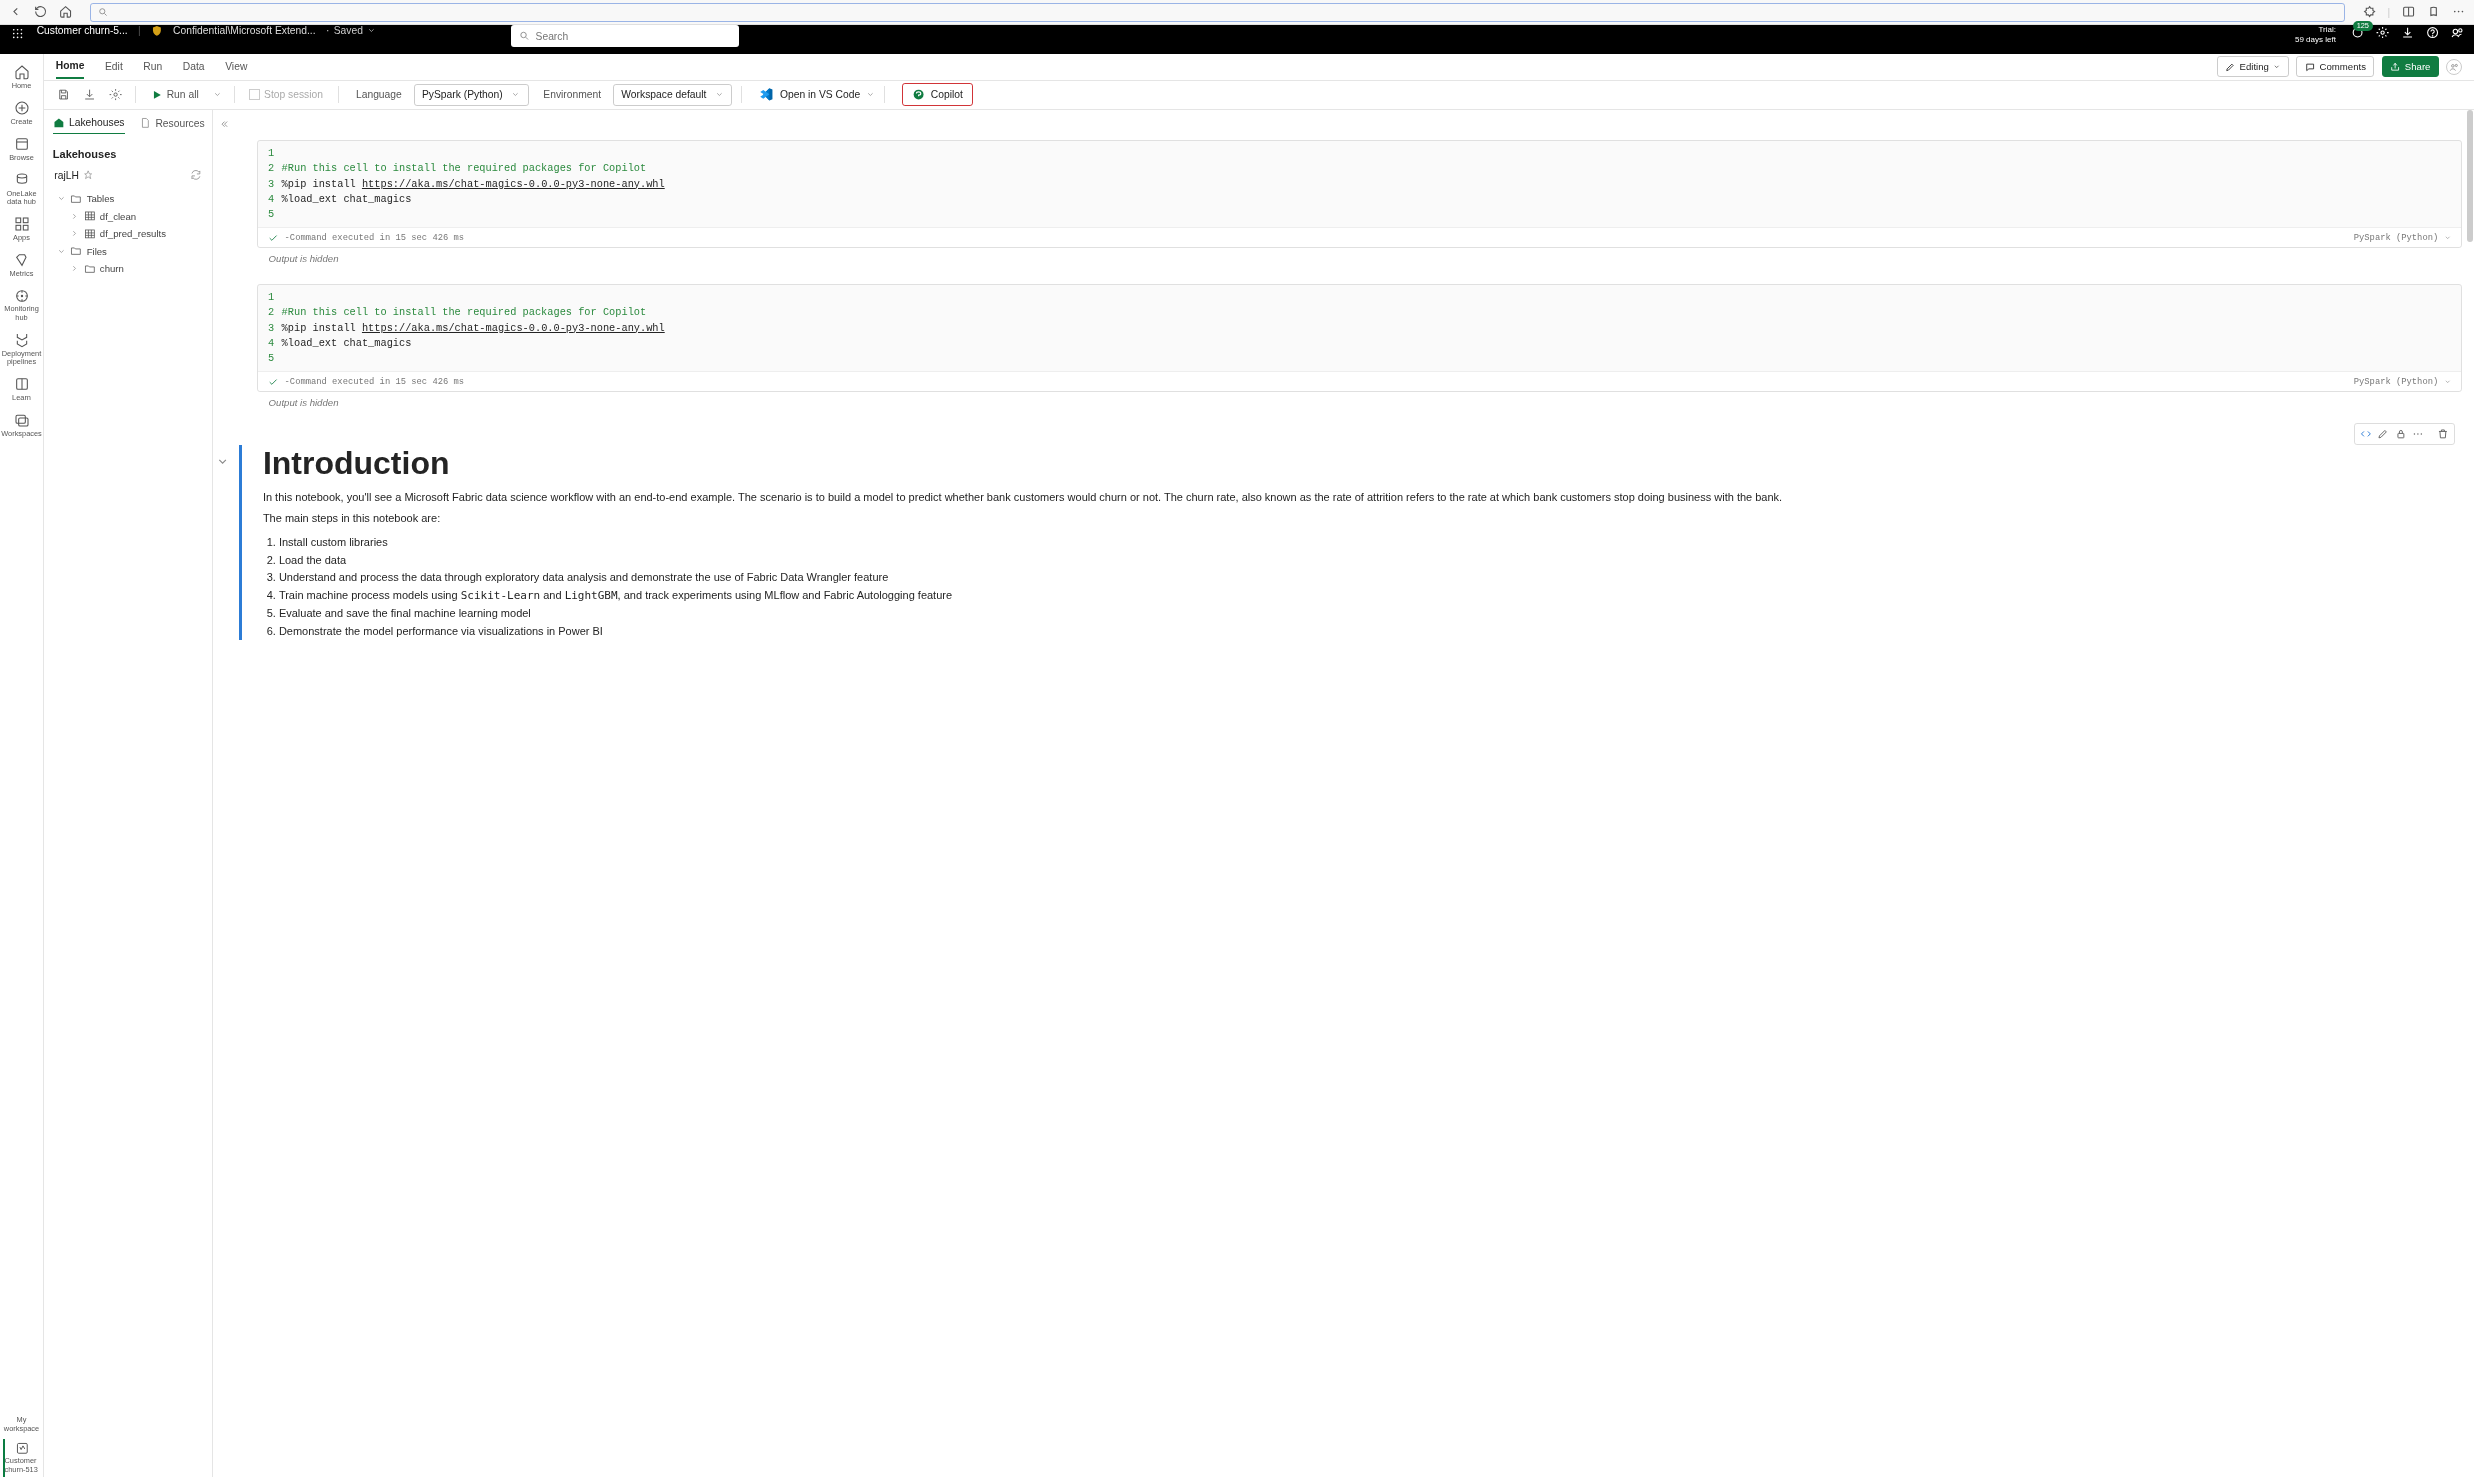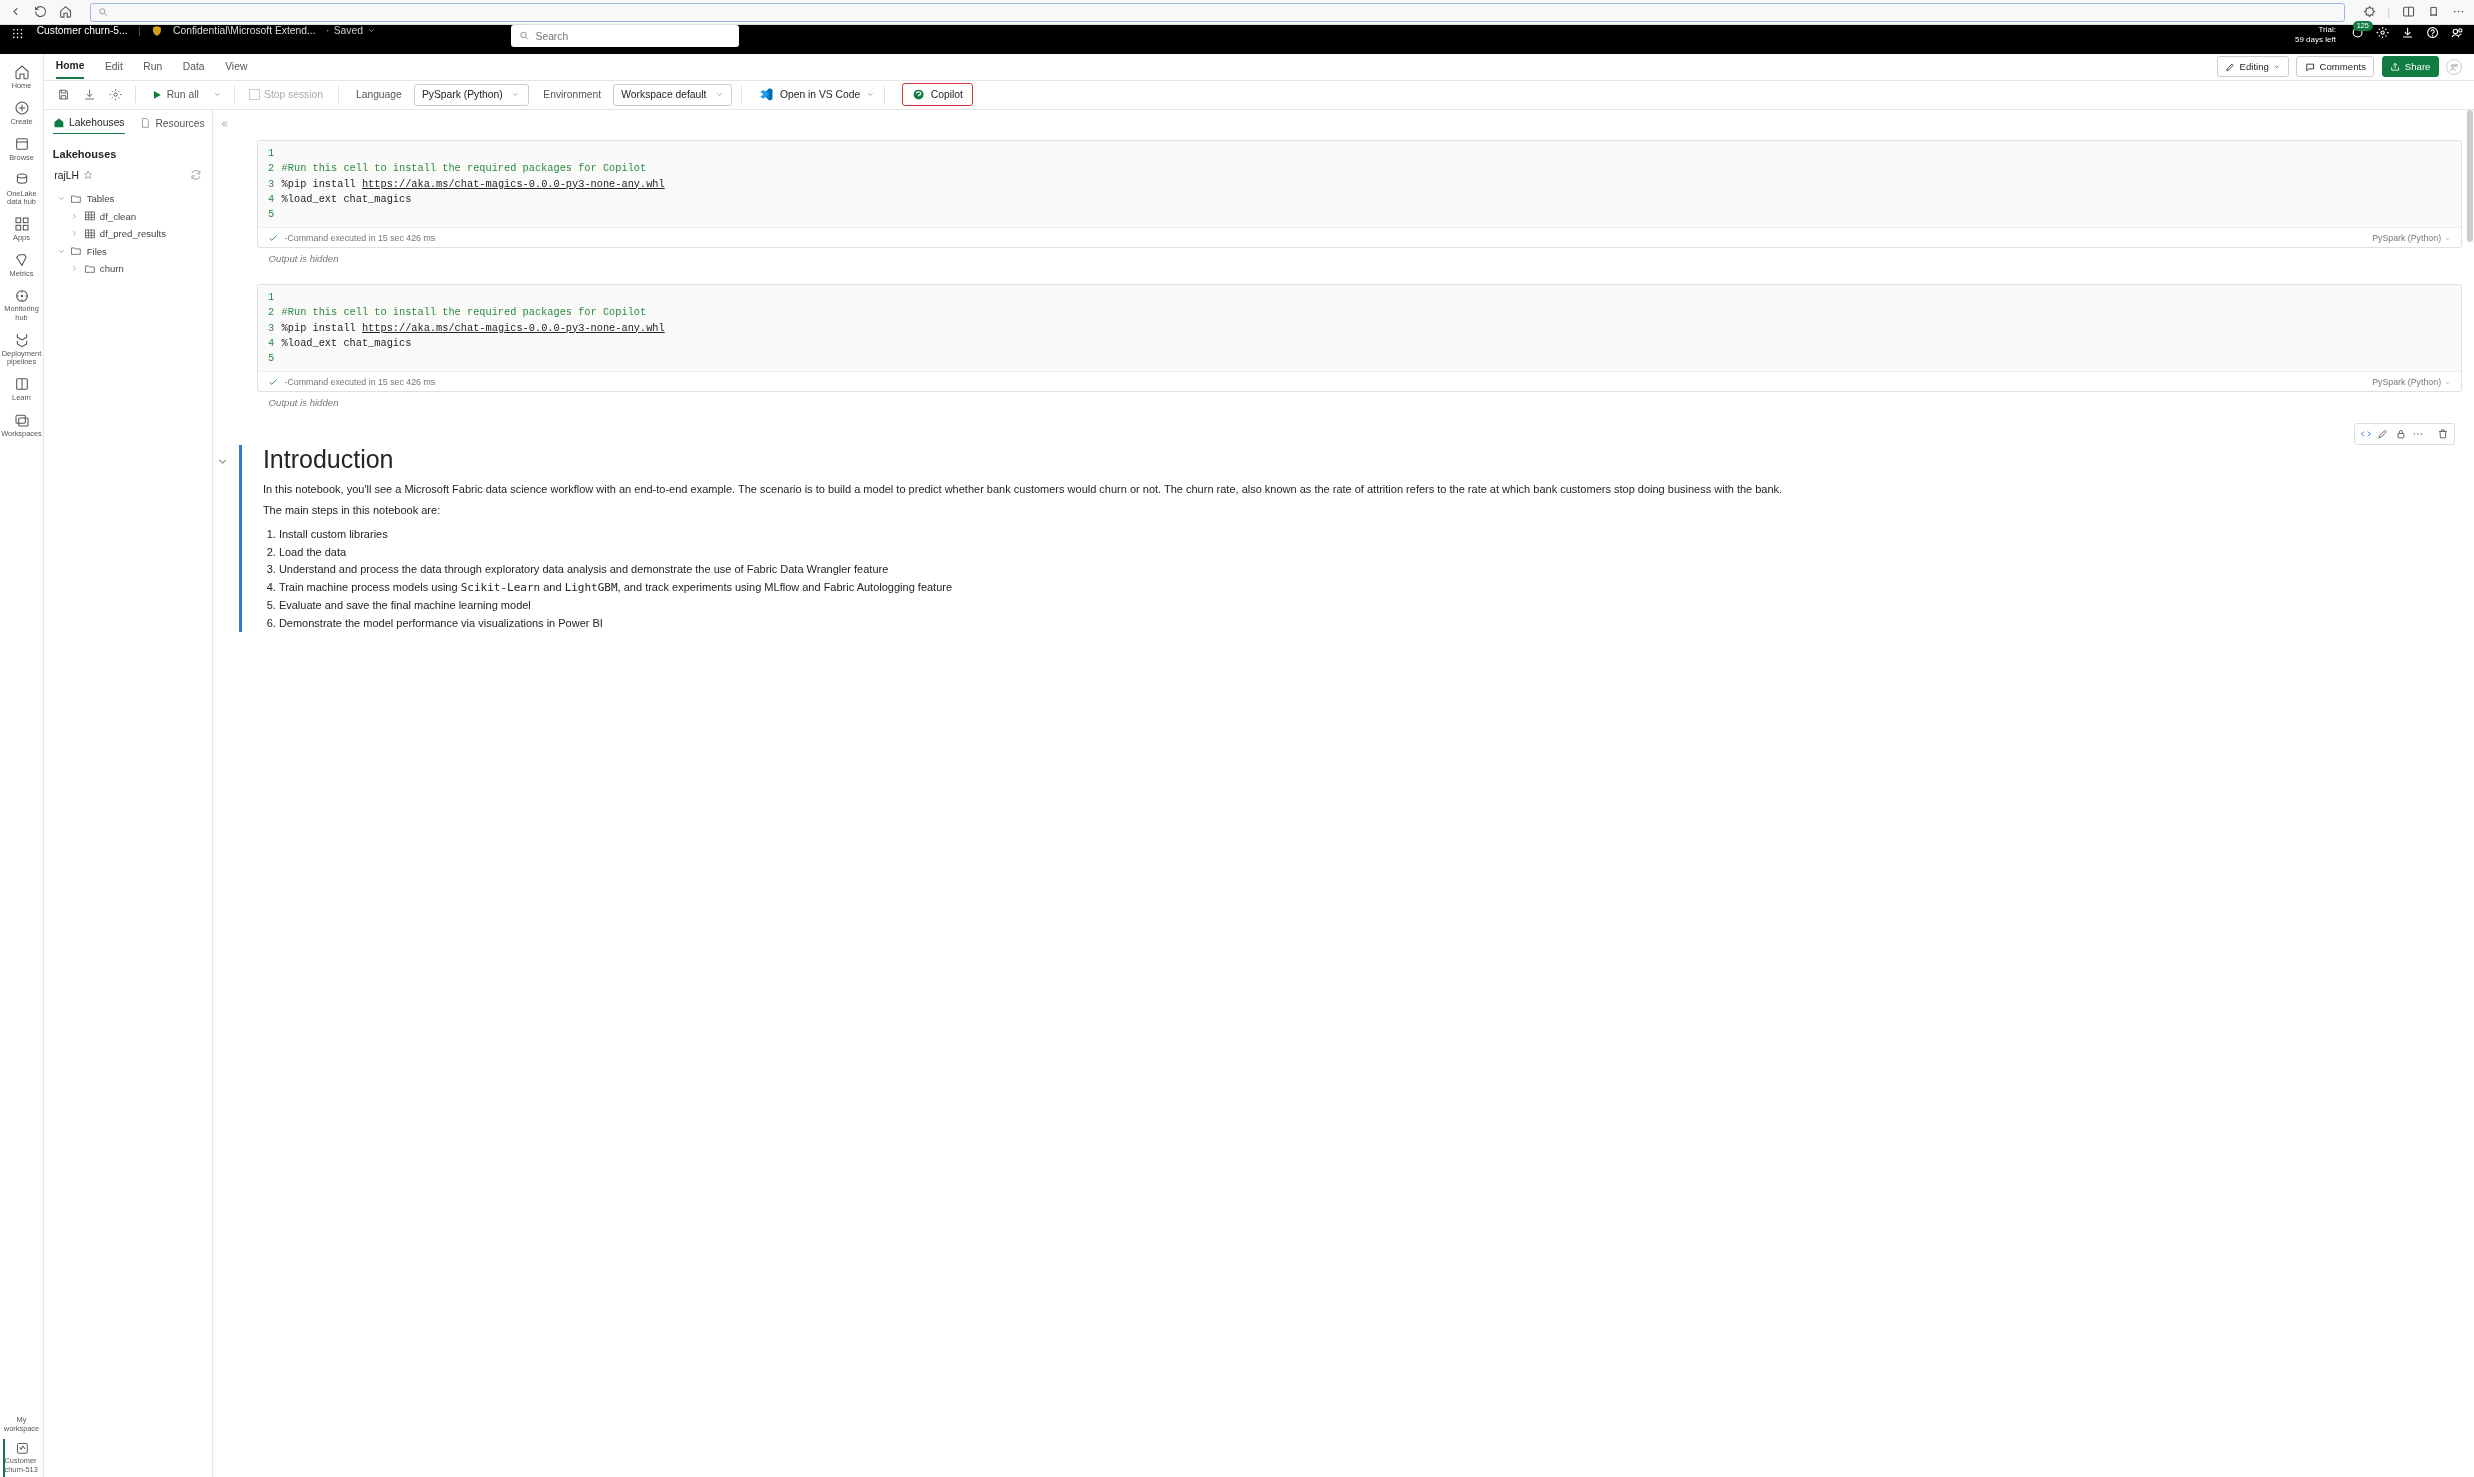--- a/index.html
+++ b/index.html
@@ -87,29 +87,29 @@
 .section-head { display:flex; align-items:flex-start; gap:10.3px; }
 .section-chev { margin-top:7.4px; width:13.2px; height:13.2px; color:#888; cursor:pointer; flex-shrink:0; }
 .section-title { font-size: 20.6px; font-weight:400; }
 
 .cell { border:0.7px solid #e0e0e0; border-radius:2.9px; margin: 13.2px 0 0 23.5px; background:#fafafa; }
 .code { font-family: Consolas, "Courier New", monospace; font-size: 10.3px; padding: 4.4px 10.3px 4.4px 0; line-height:1.5; }
 .code-line { display:flex; }
 .ln { width:23.5px; text-align:right; color:#2b8a3e; user-select:none; padding-right:7.4px; }
 .c-comment { color:#2b8a3e; }
 .c-url { text-decoration: underline; }
-.cell-foot { border-top:0.7px solid #eee; font-size:8.8px; color:#777; display:flex; align-items:center; padding: 4.4px 10.3px; gap:5.9px; background:#fff; border-radius: 0 0 2.9px 2.9px; }
+.cell-foot { border-top:0.7px solid #eee; font-size:8.8px; color:#777; display:flex; align-items:center; padding: 4.4px 10.3px; gap:5.9px; background:#fff; border-radius: 0 0 2.9px 2.9px; font-family: Liberation Mono, monospace; }
 .cell-foot .check { color:#107c41; }
 .cell-foot .lang { margin-left:auto; }
 .output-hidden { font-style:italic; color:#777; font-size:9.6px; margin: 4.4px 0 0 35px; }
 
 .md-block { margin: 37px 0 0 0; position:relative; display:flex; }
 .md-bar { width:2.9px; background:#2c7cd6; margin-right: 20.6px; }
 .md-content { flex:1; }
-.md-title { font-size: 25px; font-weight:400; margin-bottom: 7.4px; }
+.md-title { font-size: 32px; font-weight:700; margin-bottom: 7.4px; }
 .md-p { font-size:11px; line-height:1.5; margin: 4.4px 0; }
 .md-ol { margin: 7.4px 0 0 16px; font-size:11px; line-height:1.55; }
 .md-ol li { margin: 0.7px 0; }
 code.inline { font-family: Consolas, monospace; margin-top: 44px; }
 .cell-actions { position:absolute; top:-22px; right:7.4px; border:0.7px solid #ddd; border-radius:2.9px; background:#fff; display:flex; gap:1.5px; padding:2.2px 2.9px; }
 .cell-actions .a { width:16px; height:16px; display:flex; align-items:center; justify-content:center; color:#666; cursor:pointer; }
 .del { color:#888; margin-left: 7.4px; cursor:pointer; }
 
 .scrollbar { position:absolute; right:1.5px; top:0; width:5.9px; height: 132px; background:#ccc; border-radius:2.9px; }
 </style>

